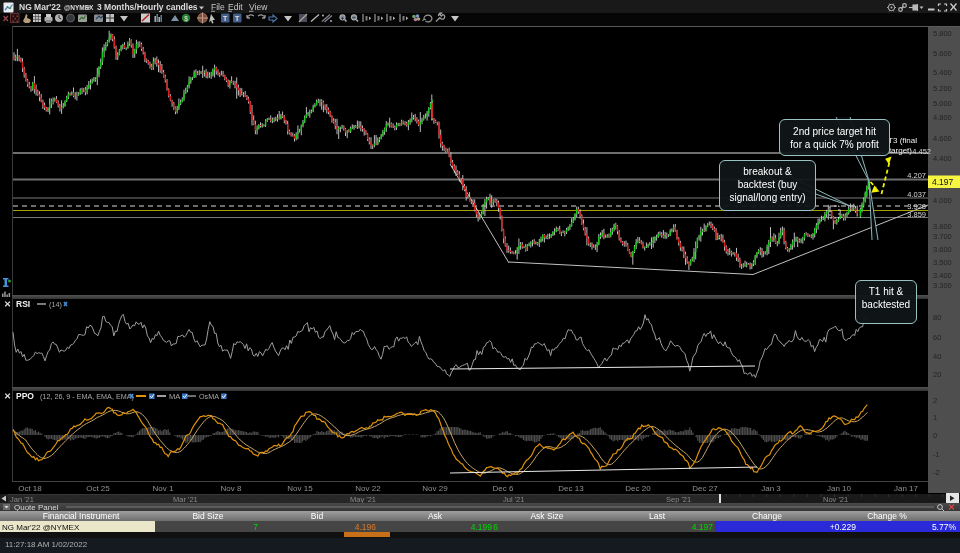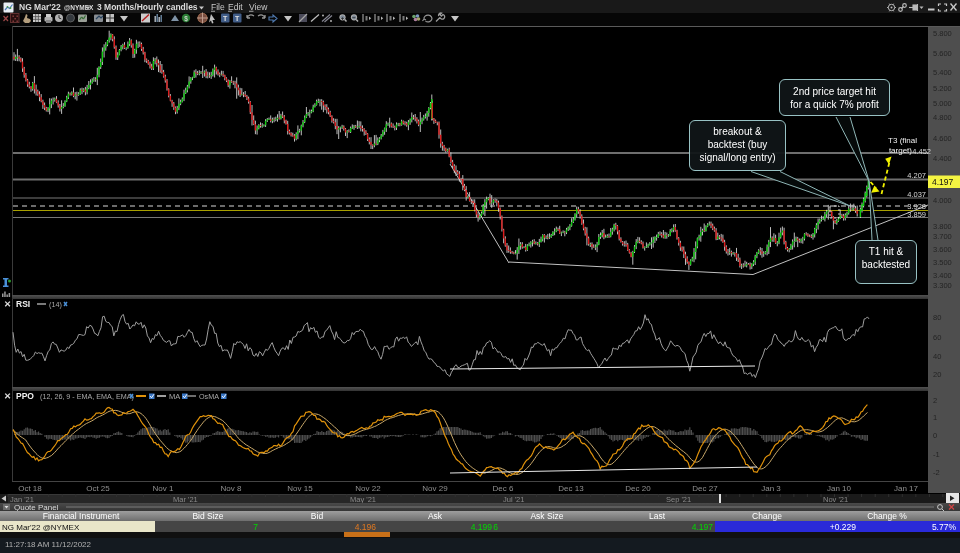--- a/index.html
+++ b/index.html
@@ -1,20 +1,20 @@
 <!DOCTYPE html>
 <html><head><meta charset="utf-8"><style>
 * { margin:0; padding:0; box-sizing:border-box; }
 html,body { width:960px; height:553px; background:#000; overflow:hidden;
   font-family:"Liberation Sans", sans-serif; }
 #app { position:relative; width:960px; height:553px; background:#000; }
 .abs { position:absolute; }
 .ann { position:absolute; border:1.5px solid #98c2c4; border-radius:6px;
   background:rgba(16,21,23,0.95); color:#fff; font-size:10px; line-height:13px;
-  text-align:center; z-index:5; }
+  text-align:center; z-index:5;margin-top:40px; }
 </style></head>
 <body>
 <div id="app">
 
 <div class="abs" style="left:0;top:0;width:960px;height:13px;background:#191919;"></div>
 <svg class="abs" style="left:0;top:0;" width="960" height="13">
 <rect x="3.5" y="2.5" width="10" height="10" rx="1" fill="#e8eef4"></rect>
 <path d="M5 10l2.5-3 2 1.5 3-4" stroke="#4a7ab8" stroke-width="1.2" fill="none"></path>
 <circle cx="7.5" cy="6.8" r="0.9" fill="#4a9a4a"></circle>
       <circle cx="10.5" cy="8" r="0.9" fill="#4a9a4a"></circle>
@@ -272,21 +272,21 @@
       <path d="M222 5l1.5 1.8 2.5-3.6" stroke="#fff" stroke-width="0.9" fill="none"></path>
 </svg>
 <svg class="abs" style="left:0;top:0;" width="960" height="500">
 <path d="M14.6 435.0V433.9M16.2 435.0V432.1M17.8 435.0V431.9M19.4 435.0V431.4M21.0 435.0V430.4M22.6 435.0V430.7M24.2 435.0V429.3M25.8 435.0V427.8M27.4 435.0V427.6M29.0 435.0V428.5M30.6 435.0V428.5M32.2 435.0V428.9M33.8 435.0V430.8M35.4 435.0V429.9M37.0 435.0V432.3M38.6 435.0V431.4M40.2 435.0V433.0M41.8 435.0V433.7M45.0 435.0V437.0M46.6 435.0V438.8M48.2 435.0V439.4M49.8 435.0V438.8M51.4 435.0V439.1M53.0 435.0V439.7M54.6 435.0V440.0M56.2 435.0V440.5M57.8 435.0V441.1M59.4 435.0V439.8M61.0 435.0V440.3M62.6 435.0V440.0M64.2 435.0V439.6M65.8 435.0V439.5M67.4 435.0V438.6M69.0 435.0V439.3M70.6 435.0V440.4M72.2 435.0V439.6M73.8 435.0V440.1M75.4 435.0V438.5M77.0 435.0V438.6M78.6 435.0V437.9M80.2 435.0V437.6M81.8 435.0V438.0M83.4 435.0V438.2M85.0 435.0V439.1M86.6 435.0V437.5M88.2 435.0V437.1M89.8 435.0V437.2M91.4 435.0V436.8M93.0 435.0V437.7M94.6 435.0V437.8M96.2 435.0V438.7M97.8 435.0V438.1M99.4 435.0V437.8M101.0 435.0V436.7M102.6 435.0V436.5M104.2 435.0V436.7M105.8 435.0V437.7M107.4 435.0V438.3M109.0 435.0V437.9M110.6 435.0V436.6M112.2 435.0V436.1M113.8 435.0V433.3M115.4 435.0V433.1M117.0 435.0V431.9M118.6 435.0V431.6M120.2 435.0V432.4M121.8 435.0V433.1M126.6 435.0V435.7M128.2 435.0V436.6M129.8 435.0V436.7M131.4 435.0V437.0M133.0 435.0V437.3M134.6 435.0V435.7M136.2 435.0V434.3M137.8 435.0V432.4M139.4 435.0V430.8M141.0 435.0V429.3M142.6 435.0V428.3M144.2 435.0V428.1M145.8 435.0V428.2M147.4 435.0V427.7M149.0 435.0V427.0M150.6 435.0V427.0M152.2 435.0V427.1M153.8 435.0V427.0M155.4 435.0V428.3M157.0 435.0V428.5M158.6 435.0V430.4M160.2 435.0V429.7M161.8 435.0V431.2M163.4 435.0V429.8M165.0 435.0V429.0M166.6 435.0V430.1M168.2 435.0V429.3M169.8 435.0V432.6M174.6 435.0V435.7M176.2 435.0V436.6M177.8 435.0V437.8M179.4 435.0V436.9M181.0 435.0V438.3M182.6 435.0V439.8M184.2 435.0V441.2M185.8 435.0V442.8M187.4 435.0V442.4M189.0 435.0V441.1M190.6 435.0V441.2M192.2 435.0V442.4M193.8 435.0V442.6M195.4 435.0V442.3M197.0 435.0V442.2M198.6 435.0V442.1M200.2 435.0V442.2M201.8 435.0V440.6M203.4 435.0V439.8M205.0 435.0V438.0M206.6 435.0V437.1M208.2 435.0V436.9M209.8 435.0V435.9M211.4 435.0V435.5M213.0 435.0V433.2M214.6 435.0V433.0M216.2 435.0V431.7M217.8 435.0V431.0M219.4 435.0V431.8M221.0 435.0V431.7M222.6 435.0V432.1M224.2 435.0V430.4M225.8 435.0V429.7M227.4 435.0V428.8M229.0 435.0V428.0M230.6 435.0V429.3M232.2 435.0V428.7M233.8 435.0V429.3M235.4 435.0V430.3M237.0 435.0V430.3M238.6 435.0V429.9M240.2 435.0V430.8M241.8 435.0V431.1M243.4 435.0V431.3M245.0 435.0V431.7M246.6 435.0V432.1M248.2 435.0V433.2M249.8 435.0V432.3M251.4 435.0V432.8M253.0 435.0V431.4M254.6 435.0V431.5M256.2 435.0V431.9M257.8 435.0V431.8M259.4 435.0V434.4M261.0 435.0V435.4M262.6 435.0V435.7M264.2 435.0V435.7M265.8 435.0V437.0M267.4 435.0V436.6M269.0 435.0V437.8M270.6 435.0V437.8M272.2 435.0V437.6M273.8 435.0V438.1M275.4 435.0V437.7M277.0 435.0V436.8M278.6 435.0V437.5M280.2 435.0V435.6M281.8 435.0V436.0M283.4 435.0V437.4M285.0 435.0V438.7M286.6 435.0V439.3M288.2 435.0V439.2M289.8 435.0V439.0M291.4 435.0V440.2M293.0 435.0V440.4M294.6 435.0V443.0M296.2 435.0V442.7M297.8 435.0V442.8M299.4 435.0V443.0M301.0 435.0V443.0M302.6 435.0V441.6M304.2 435.0V439.9M305.8 435.0V441.0M307.4 435.0V439.5M309.0 435.0V438.6M310.6 435.0V437.3M312.2 435.0V435.5M313.8 435.0V433.9M315.4 435.0V433.7M317.0 435.0V431.1M318.6 435.0V431.7M320.2 435.0V431.9M321.8 435.0V431.1M323.4 435.0V432.1M325.0 435.0V432.2M326.6 435.0V431.1M328.2 435.0V430.4M329.8 435.0V430.2M331.4 435.0V429.8M333.0 435.0V429.7M334.6 435.0V430.5M336.2 435.0V431.5M337.8 435.0V430.0M339.4 435.0V432.0M341.0 435.0V431.5M342.6 435.0V432.2M344.2 435.0V433.4M345.8 435.0V435.4M347.4 435.0V436.3M349.0 435.0V436.3M350.6 435.0V437.5M352.2 435.0V437.6M353.8 435.0V436.7M355.4 435.0V437.0M357.0 435.0V437.0M358.6 435.0V437.1M360.2 435.0V437.3M361.8 435.0V437.4M363.4 435.0V436.2M365.0 435.0V436.0M366.6 435.0V436.1M369.8 435.0V436.5M371.4 435.0V436.5M373.0 435.0V438.1M374.6 435.0V437.9M376.2 435.0V437.9M377.8 435.0V438.9M379.4 435.0V437.8M381.0 435.0V437.5M382.6 435.0V436.6M384.2 435.0V438.6M385.8 435.0V437.3M387.4 435.0V437.0M389.0 435.0V436.7M390.6 435.0V436.0M392.2 435.0V436.3M393.8 435.0V436.1M395.4 435.0V436.5M397.0 435.0V436.8M398.6 435.0V436.9M400.2 435.0V437.0M401.8 435.0V436.6M403.4 435.0V435.4M405.0 435.0V434.0M406.6 435.0V434.7M408.2 435.0V434.6M409.8 435.0V434.5M413.0 435.0V434.3M416.2 435.0V434.3M417.8 435.0V434.7M421.0 435.0V437.3M422.6 435.0V437.3M424.2 435.0V437.4M425.8 435.0V437.3M427.4 435.0V436.3M429.0 435.0V435.7M430.6 435.0V436.3M432.2 435.0V435.4M433.8 435.0V434.4M435.4 435.0V433.5M437.0 435.0V431.2M438.6 435.0V430.4M440.2 435.0V428.2M441.8 435.0V427.0M443.4 435.0V427.0M445.0 435.0V427.0M446.6 435.0V427.0M448.2 435.0V427.0M449.8 435.0V427.0M451.4 435.0V427.0M453.0 435.0V427.0M454.6 435.0V427.0M456.2 435.0V427.0M457.8 435.0V427.0M459.4 435.0V427.9M461.0 435.0V428.5M462.6 435.0V429.9M464.2 435.0V429.6M465.8 435.0V429.7M467.4 435.0V430.2M469.0 435.0V430.6M470.6 435.0V431.1M472.2 435.0V431.8M473.8 435.0V432.5M475.4 435.0V432.7M477.0 435.0V432.8M478.6 435.0V432.7M480.2 435.0V432.3M481.8 435.0V434.5M483.4 435.0V436.2M485.0 435.0V437.2M486.6 435.0V438.7M488.2 435.0V438.5M489.8 435.0V438.4M491.4 435.0V437.9M493.0 435.0V436.5M494.6 435.0V435.6M499.4 435.0V433.4M501.0 435.0V433.2M502.6 435.0V431.7M504.2 435.0V432.4M505.8 435.0V431.3M507.4 435.0V431.2M509.0 435.0V433.1M510.6 435.0V433.1M512.2 435.0V434.4M515.4 435.0V436.4M517.0 435.0V435.9M518.6 435.0V436.7M520.2 435.0V438.1M521.8 435.0V438.2M523.4 435.0V440.0M525.0 435.0V440.8M526.6 435.0V441.3M528.2 435.0V440.7M529.8 435.0V441.0M531.4 435.0V440.7M533.0 435.0V441.6M534.6 435.0V442.6M536.2 435.0V442.3M537.8 435.0V441.4M539.4 435.0V441.3M541.0 435.0V439.0M542.6 435.0V436.6M544.2 435.0V435.3M547.4 435.0V433.9M549.0 435.0V433.9M550.6 435.0V433.6M552.2 435.0V433.7M553.8 435.0V433.3M555.4 435.0V434.7M557.0 435.0V435.8M558.6 435.0V437.1M560.2 435.0V438.1M561.8 435.0V439.8M563.4 435.0V440.1M565.0 435.0V438.8M566.6 435.0V439.2M568.2 435.0V439.4M569.8 435.0V439.7M571.4 435.0V439.0M573.0 435.0V438.9M574.6 435.0V436.2M577.8 435.0V433.6M579.4 435.0V433.1M581.0 435.0V430.5M582.6 435.0V430.1M584.2 435.0V431.0M585.8 435.0V430.8M587.4 435.0V430.6M589.0 435.0V430.4M590.6 435.0V428.9M592.2 435.0V428.6M593.8 435.0V428.1M595.4 435.0V427.8M597.0 435.0V428.3M598.6 435.0V427.9M600.2 435.0V427.0M601.8 435.0V429.6M603.4 435.0V430.8M605.0 435.0V432.3M606.6 435.0V433.7M608.2 435.0V436.3M609.8 435.0V438.7M611.4 435.0V439.9M613.0 435.0V441.6M614.6 435.0V440.7M616.2 435.0V440.1M617.8 435.0V441.3M619.4 435.0V439.9M621.0 435.0V439.7M622.6 435.0V439.9M624.2 435.0V441.3M625.8 435.0V441.0M627.4 435.0V441.1M629.0 435.0V439.9M630.6 435.0V438.7M632.2 435.0V438.1M633.8 435.0V440.1M635.4 435.0V439.4M637.0 435.0V440.2M638.6 435.0V440.7M640.2 435.0V439.0M641.8 435.0V440.8M643.4 435.0V438.7M645.0 435.0V437.9M646.6 435.0V436.8M648.2 435.0V437.1M649.8 435.0V435.5M653.0 435.0V432.9M654.6 435.0V431.1M656.2 435.0V430.5M657.8 435.0V430.1M659.4 435.0V430.4M661.0 435.0V430.7M662.6 435.0V431.3M664.2 435.0V429.6M665.8 435.0V430.4M667.4 435.0V430.8M669.0 435.0V429.5M670.6 435.0V430.0M672.2 435.0V430.5M673.8 435.0V430.6M675.4 435.0V432.1M677.0 435.0V432.2M678.6 435.0V431.9M680.2 435.0V431.1M681.8 435.0V431.3M683.4 435.0V431.2M685.0 435.0V429.6M686.6 435.0V430.2M688.2 435.0V429.7M689.8 435.0V427.2M691.4 435.0V429.9M693.0 435.0V432.4M696.2 435.0V437.6M697.8 435.0V440.7M699.4 435.0V442.7M701.0 435.0V443.0M702.6 435.0V443.0M704.2 435.0V443.0M705.8 435.0V443.0M707.4 435.0V443.0M709.0 435.0V442.6M710.6 435.0V442.3M712.2 435.0V442.6M713.8 435.0V441.5M715.4 435.0V439.1M717.0 435.0V438.3M718.6 435.0V438.3M720.2 435.0V437.0M721.8 435.0V435.5M725.0 435.0V434.0M726.6 435.0V432.6M728.2 435.0V431.5M729.8 435.0V430.6M731.4 435.0V428.6M733.0 435.0V428.5M734.6 435.0V428.3M736.2 435.0V428.6M737.8 435.0V429.0M739.4 435.0V428.5M741.0 435.0V427.3M742.6 435.0V427.0M744.2 435.0V427.3M745.8 435.0V427.0M747.4 435.0V427.4M749.0 435.0V427.8M750.6 435.0V428.0M752.2 435.0V430.4M753.8 435.0V429.1M755.4 435.0V430.4M757.0 435.0V431.3M758.6 435.0V434.3M760.2 435.0V436.1M761.8 435.0V438.2M763.4 435.0V440.1M765.0 435.0V441.9M766.6 435.0V442.2M768.2 435.0V441.5M769.8 435.0V440.7M771.4 435.0V441.7M773.0 435.0V441.7M774.6 435.0V442.1M776.2 435.0V441.6M777.8 435.0V440.7M779.4 435.0V441.1M781.0 435.0V439.4M782.6 435.0V439.2M784.2 435.0V439.2M785.8 435.0V439.9M787.4 435.0V439.9M789.0 435.0V439.8M790.6 435.0V439.3M792.2 435.0V436.8M793.8 435.0V436.9M795.4 435.0V437.6M797.0 435.0V437.6M798.6 435.0V438.5M800.2 435.0V438.8M801.8 435.0V437.4M805.0 435.0V433.4M806.6 435.0V432.8M808.2 435.0V432.5M809.8 435.0V432.0M811.4 435.0V433.5M816.2 435.0V435.5M817.8 435.0V436.0M819.4 435.0V436.3M821.0 435.0V436.9M822.6 435.0V437.4M824.2 435.0V438.3M825.8 435.0V440.2M827.4 435.0V439.7M829.0 435.0V441.2M830.6 435.0V439.6M832.2 435.0V439.8M833.8 435.0V439.2M835.4 435.0V437.9M837.0 435.0V436.4M840.2 435.0V434.3M841.8 435.0V433.2M843.4 435.0V431.6M845.0 435.0V430.8M846.6 435.0V431.9M848.2 435.0V432.9M849.8 435.0V434.2M851.4 435.0V436.8M853.0 435.0V436.6M854.6 435.0V436.7M856.2 435.0V438.3M857.8 435.0V437.6M859.4 435.0V438.5M861.0 435.0V439.9M862.6 435.0V439.3M864.2 435.0V440.4M865.8 435.0V440.8M867.4 435.0V440.8" stroke="#4e4e4e" stroke-width="1.2" fill="none"></path>
 <path d="M13.0 429.6L14.6 431.1L16.2 433.0L17.8 434.4L19.4 435.6L21.0 436.8L22.6 437.8L24.2 438.9L25.8 440.1L27.4 442.6L29.0 445.0L30.6 447.1L32.2 449.2L33.8 451.0L35.4 452.8L37.0 454.4L38.6 456.0L40.2 457.1L41.8 457.9L43.4 458.4L45.0 458.4L46.6 457.9L48.2 457.4L49.8 456.4L51.4 455.6L53.0 454.1L54.6 452.6L56.2 450.8L57.8 448.9L59.4 447.2L61.0 445.6L62.6 444.0L64.2 442.3L65.8 440.6L67.4 439.1L69.0 437.5L70.6 435.9L72.2 434.5L73.8 432.9L75.4 431.6L77.0 430.3L78.6 429.1L80.2 427.9L81.8 426.6L83.4 425.5L85.0 424.4L86.6 423.4L88.2 422.7L89.8 421.9L91.4 421.1L93.0 420.2L94.6 419.2L96.2 418.1L97.8 417.2L99.4 416.5L101.0 415.8L102.6 415.0L104.2 414.2L105.8 413.2L107.4 412.3L109.0 411.4L110.6 410.9L112.2 410.5L113.8 410.5L115.4 410.4L117.0 410.6L118.6 411.0L120.2 411.6L121.8 412.3L123.4 412.9L125.0 413.4L126.6 413.9L128.2 413.7L129.8 413.6L131.4 413.1L133.0 412.4L134.6 412.0L136.2 411.7L137.8 412.0L139.4 412.6L141.0 413.5L142.6 414.8L144.2 416.4L145.8 418.3L147.4 420.6L149.0 423.2L150.6 426.0L152.2 428.6L153.8 431.3L155.4 433.7L157.0 436.0L158.6 438.1L160.2 440.3L161.8 442.2L163.4 444.0L165.0 445.9L166.6 447.5L168.2 449.1L169.8 450.3L171.4 451.0L173.0 451.9L174.6 452.3L176.2 452.7L177.8 452.4L179.4 451.9L181.0 451.1L182.6 449.6L184.2 448.1L185.8 446.4L187.4 444.5L189.0 442.6L190.6 440.6L192.2 438.4L193.8 435.7L195.4 433.1L197.0 430.7L198.6 428.3L200.2 426.2L201.8 424.2L203.4 422.1L205.0 420.3L206.6 418.9L208.2 417.8L209.8 416.9L211.4 416.3L213.0 416.3L214.6 416.6L216.2 417.1L217.8 418.0L219.4 418.7L221.0 419.6L222.6 420.6L224.2 422.0L225.8 423.7L227.4 425.4L229.0 427.3L230.6 429.0L232.2 430.7L233.8 432.6L235.4 434.4L237.0 436.5L238.6 438.4L240.2 440.0L241.8 441.4L243.4 442.7L245.0 444.0L246.6 445.1L248.2 446.0L249.8 447.1L251.4 448.1L253.0 449.0L254.6 450.1L256.2 451.0L257.8 452.0L259.4 452.5L261.0 452.9L262.6 453.3L264.2 453.5L265.8 453.5L267.4 453.2L269.0 452.5L270.6 451.7L272.2 450.7L273.8 449.9L275.4 449.1L277.0 448.4L278.6 447.5L280.2 447.0L281.8 446.3L283.4 445.6L285.0 444.7L286.6 443.6L288.2 442.7L289.8 441.6L291.4 440.2L293.0 438.8L294.6 436.5L296.2 434.2L297.8 431.9L299.4 429.6L301.0 427.2L302.6 424.8L304.2 422.6L305.8 420.3L307.4 418.1L309.0 416.5L310.6 415.2L312.2 414.3L313.8 414.0L315.4 413.9L317.0 414.2L318.6 414.6L320.2 415.4L321.8 416.4L323.4 417.5L325.0 418.6L326.6 419.9L328.2 421.3L329.8 422.8L331.4 424.1L333.0 425.6L334.6 427.1L336.2 428.3L337.8 430.1L339.4 431.5L341.0 432.9L342.6 434.1L344.2 434.9L345.8 435.4L347.4 435.5L349.0 435.6L350.6 435.5L352.2 434.9L353.8 434.5L355.4 433.8L357.0 433.0L358.6 432.1L360.2 431.4L361.8 430.7L363.4 430.1L365.0 429.7L366.6 429.3L368.2 428.8L369.8 428.3L371.4 427.8L373.0 427.1L374.6 426.5L376.2 425.9L377.8 424.9L379.4 424.0L381.0 423.1L382.6 422.2L384.2 421.0L385.8 420.1L387.4 419.4L389.0 418.7L390.6 418.1L392.2 417.7L393.8 417.2L395.4 416.6L397.0 415.9L398.6 415.5L400.2 415.0L401.8 414.5L403.4 414.2L405.0 414.1L406.6 413.9L408.2 413.7L409.8 413.7L411.4 413.7L413.0 414.0L414.6 414.1L416.2 414.5L417.8 414.6L419.4 414.5L421.0 414.2L422.6 413.8L424.2 413.3L425.8 412.8L427.4 412.4L429.0 412.0L430.6 411.4L432.2 410.9L433.8 410.5L435.4 410.7L437.0 411.3L438.6 412.2L440.2 413.7L441.8 415.6L443.4 417.8L445.0 420.7L446.6 423.9L448.2 427.4L449.8 431.2L451.4 434.9L453.0 438.8L454.6 442.6L456.2 446.0L457.8 449.3L459.4 452.2L461.0 454.9L462.6 457.2L464.2 459.4L465.8 461.6L467.4 463.3L469.0 464.9L470.6 466.3L472.2 467.6L473.8 468.8L475.4 469.8L477.0 470.9L478.6 471.8L480.2 472.6L481.8 473.1L483.4 473.1L485.0 473.0L486.6 472.5L488.2 472.0L489.8 471.3L491.4 470.5L493.0 469.7L494.6 468.8L496.2 468.2L497.8 467.9L499.4 467.9L501.0 468.2L502.6 468.9L504.2 469.5L505.8 470.5L507.4 471.5L509.0 472.3L510.6 473.0L512.2 473.7L513.8 474.2L515.4 474.4L517.0 474.4L518.6 474.3L520.2 473.6L521.8 472.7L523.4 471.6L525.0 470.2L526.6 468.6L528.2 467.0L529.8 465.3L531.4 463.3L533.0 461.1L534.6 458.8L536.2 456.4L537.8 454.3L539.4 452.2L541.0 450.6L542.6 449.2L544.2 448.1L545.8 447.1L547.4 446.7L549.0 446.6L550.6 446.8L552.2 447.2L553.8 447.9L555.4 448.2L557.0 448.3L558.6 448.0L560.2 447.6L561.8 446.8L563.4 445.7L565.0 444.8L566.6 443.5L568.2 442.0L569.8 440.4L571.4 438.9L573.0 437.4L574.6 436.4L576.2 436.0L577.8 435.8L579.4 435.7L581.0 436.1L582.6 436.9L584.2 437.9L585.8 439.2L587.4 440.8L589.0 442.3L590.6 444.1L592.2 446.0L593.8 448.1L595.4 450.0L597.0 452.0L598.6 454.2L600.2 456.9L601.8 459.1L603.4 461.1L605.0 462.7L606.6 463.9L608.2 464.6L609.8 464.6L611.4 464.2L613.0 463.1L614.6 461.5L616.2 460.0L617.8 458.1L619.4 456.3L621.0 454.3L622.6 452.5L624.2 450.5L625.8 448.7L627.4 446.9L629.0 445.3L630.6 443.6L632.2 442.4L633.8 440.6L635.4 438.9L637.0 437.2L638.6 435.6L640.2 434.3L641.8 432.8L643.4 431.4L645.0 430.0L646.6 428.7L648.2 427.7L649.8 426.9L651.4 426.5L653.0 426.7L654.6 427.0L656.2 428.0L657.8 429.0L659.4 430.2L661.0 431.4L662.6 432.8L664.2 434.5L665.8 436.3L667.4 437.8L669.0 439.4L670.6 441.0L672.2 442.4L673.8 443.8L675.4 445.2L677.0 446.6L678.6 447.7L680.2 449.1L681.8 450.4L683.4 451.5L685.0 452.8L686.6 454.2L688.2 455.6L689.8 457.8L691.4 459.6L693.0 460.9L694.6 461.8L696.2 462.2L697.8 461.9L699.4 460.9L701.0 459.4L702.6 457.3L704.2 454.3L705.8 451.3L707.4 448.3L709.0 445.3L710.6 442.4L712.2 439.6L713.8 437.2L715.4 435.3L717.0 433.6L718.6 432.1L720.2 430.8L721.8 430.0L723.4 429.4L725.0 429.1L726.6 429.5L728.2 430.2L729.8 430.9L731.4 432.2L733.0 433.9L734.6 435.7L736.2 437.6L737.8 439.6L739.4 441.8L741.0 444.3L742.6 446.8L744.2 449.3L745.8 451.9L747.4 454.4L749.0 456.8L750.6 459.3L752.2 461.5L753.8 463.9L755.4 465.8L757.0 467.4L758.6 468.5L760.2 468.9L761.8 468.9L763.4 468.3L765.0 467.2L766.6 465.9L768.2 464.1L769.8 462.2L771.4 459.8L773.0 457.5L774.6 455.1L776.2 452.8L777.8 450.8L779.4 448.8L781.0 447.2L782.6 445.4L784.2 443.6L785.8 441.8L787.4 440.2L789.0 438.7L790.6 437.3L792.2 436.3L793.8 435.4L795.4 434.2L797.0 433.1L798.6 431.9L800.2 430.9L801.8 430.1L803.4 429.8L805.0 429.9L806.6 429.7L808.2 429.8L809.8 430.1L811.4 430.4L813.0 430.9L814.6 431.5L816.2 431.9L817.8 432.1L819.4 431.9L821.0 431.5L822.6 430.9L824.2 429.9L825.8 428.7L827.4 427.6L829.0 426.1L830.6 424.7L832.2 423.2L833.8 421.6L835.4 420.2L837.0 419.0L838.6 418.3L840.2 418.0L841.8 417.8L843.4 418.4L845.0 419.1L846.6 419.9L848.2 420.7L849.8 421.4L851.4 421.6L853.0 421.7L854.6 421.8L856.2 421.4L857.8 420.8L859.4 419.8L861.0 418.4L862.6 417.1L864.2 415.5L865.8 414.1L867.4 412.4" stroke="#c8a86a" stroke-width="1" fill="none"></path>
 <path d="M13.0 429.6L14.6 432.5L16.2 436.9L17.8 438.5L19.4 440.5L21.0 443.0L22.6 443.6L24.2 446.5L25.8 449.7L27.4 452.5L29.0 453.7L30.6 455.7L32.2 457.3L33.8 456.5L35.4 459.7L37.0 458.0L38.6 460.8L40.2 459.8L41.8 459.6L43.4 458.2L45.0 455.8L46.6 452.8L48.2 451.5L49.8 451.4L51.4 450.1L53.0 447.8L54.6 446.0L56.2 443.5L57.8 440.7L59.4 440.7L61.0 438.6L62.6 437.4L64.2 436.2L65.8 434.6L67.4 434.3L69.0 431.8L70.6 428.7L72.2 428.4L73.8 426.1L75.4 426.9L77.0 425.5L78.6 425.2L80.2 424.4L81.8 422.6L83.4 421.2L85.0 418.8L86.6 420.1L88.2 419.9L89.8 419.0L91.4 418.7L93.0 416.6L94.6 415.4L96.2 413.1L97.8 413.1L99.4 412.8L101.0 413.5L102.6 413.0L104.2 412.0L105.8 409.7L107.4 407.9L109.0 407.5L110.6 408.8L112.2 409.0L113.8 412.8L115.4 412.9L117.0 414.7L118.6 415.5L120.2 415.1L121.8 414.9L123.4 412.7L125.0 413.4L126.6 413.0L128.2 411.6L129.8 411.3L131.4 410.5L133.0 409.4L134.6 411.0L136.2 412.6L137.8 415.6L139.4 418.2L141.0 421.1L142.6 423.7L144.2 425.5L145.8 427.3L147.4 430.4L149.0 434.5L150.6 437.3L152.2 439.2L153.8 442.6L155.4 442.6L157.0 444.7L158.6 444.2L160.2 447.3L161.8 447.3L163.4 451.0L165.0 453.8L166.6 454.1L168.2 456.6L169.8 453.5L171.4 451.3L173.0 451.9L174.6 451.4L176.2 450.5L177.8 448.7L179.4 449.4L181.0 446.8L182.6 443.2L184.2 439.9L185.8 436.1L187.4 434.7L189.0 434.5L190.6 432.3L192.2 428.5L193.8 425.6L195.4 423.4L197.0 421.1L198.6 418.8L200.2 416.6L201.8 416.7L203.4 415.7L205.0 416.3L206.6 416.1L208.2 415.3L209.8 415.7L211.4 415.7L213.0 418.7L214.6 419.3L216.2 421.5L217.8 423.4L219.4 423.1L221.0 424.0L222.6 424.5L224.2 428.1L225.8 430.8L227.4 433.6L229.0 436.6L230.6 436.5L232.2 439.0L233.8 440.1L235.4 440.7L237.0 442.7L238.6 445.2L240.2 445.6L241.8 446.7L243.4 447.7L245.0 448.4L246.6 448.9L248.2 448.4L249.8 450.8L251.4 451.1L253.0 453.9L254.6 454.7L256.2 455.1L257.8 456.2L259.4 453.3L261.0 452.3L262.6 452.4L264.2 452.6L265.8 450.8L267.4 451.0L269.0 448.8L270.6 448.0L272.2 447.3L273.8 445.7L275.4 445.6L277.0 446.1L278.6 444.1L280.2 446.2L281.8 444.9L283.4 442.4L285.0 439.7L286.6 437.9L288.2 437.1L289.8 436.2L291.4 433.3L293.0 431.6L294.6 425.8L296.2 423.9L297.8 421.4L299.4 418.9L301.0 416.4L302.6 416.1L304.2 416.0L305.8 412.3L307.4 412.1L309.0 411.7L310.6 412.1L312.2 413.7L313.8 415.4L315.4 415.5L317.0 419.4L318.6 419.0L320.2 419.6L321.8 421.6L323.4 421.3L325.0 422.3L326.6 425.1L328.2 427.5L329.8 429.2L331.4 431.0L333.0 432.6L334.6 433.0L336.2 433.0L337.8 436.7L339.4 435.5L341.0 437.6L342.6 437.8L344.2 437.1L345.8 434.8L347.4 433.7L349.0 433.8L350.6 432.1L352.2 431.4L353.8 432.2L355.4 431.1L357.0 430.3L358.6 429.3L360.2 428.3L361.8 427.4L363.4 428.5L365.0 428.3L366.6 427.8L368.2 428.5L369.8 426.3L371.4 425.7L373.0 422.9L374.6 422.6L376.2 422.0L377.8 419.8L379.4 420.3L381.0 419.7L382.6 420.0L384.2 416.2L385.8 417.0L387.4 416.6L389.0 416.4L390.6 416.8L392.2 416.0L393.8 415.7L395.4 414.6L397.0 413.5L398.6 413.0L400.2 412.3L401.8 412.4L403.4 413.7L405.0 415.4L406.6 414.3L408.2 414.3L409.8 414.3L411.4 414.1L413.0 414.8L414.6 413.9L416.2 415.4L417.8 415.0L419.4 414.6L421.0 411.2L422.6 410.7L424.2 410.1L425.8 409.7L427.4 410.6L429.0 411.1L430.6 409.6L432.2 410.4L433.8 411.3L435.4 412.7L437.0 416.4L438.6 418.3L440.2 422.8L441.8 427.5L443.4 431.1L445.0 435.9L446.6 438.9L448.2 443.2L449.8 446.7L451.4 449.4L453.0 454.0L454.6 456.2L456.2 459.0L457.8 460.5L459.4 461.6L461.0 463.6L462.6 464.1L464.2 466.7L465.8 468.6L467.4 469.7L469.0 470.8L470.6 471.5L472.2 471.9L473.8 472.1L475.4 472.8L477.0 473.7L478.6 474.8L480.2 476.2L481.8 473.8L483.4 471.5L485.0 470.0L486.6 467.6L488.2 467.3L489.8 466.8L491.4 466.7L493.0 467.7L494.6 468.0L496.2 468.6L497.8 468.0L499.4 469.9L501.0 470.6L502.6 473.3L504.2 473.0L505.8 475.5L507.4 476.6L509.0 474.8L510.6 475.5L512.2 474.5L513.8 473.8L515.4 472.5L517.0 473.2L518.6 472.0L520.2 469.5L521.8 468.5L523.4 465.0L525.0 462.4L526.6 460.2L528.2 459.3L529.8 457.3L531.4 455.7L533.0 452.4L534.6 448.7L536.2 446.7L537.8 445.8L539.4 443.8L541.0 445.3L542.6 447.1L544.2 447.7L545.8 446.7L547.4 448.1L549.0 448.1L550.6 448.6L552.2 449.0L553.8 450.1L555.4 448.7L557.0 447.2L558.6 445.2L560.2 443.5L561.8 440.4L563.4 439.0L565.0 439.8L566.6 438.0L568.2 436.2L569.8 434.1L571.4 433.5L573.0 432.2L574.6 434.8L576.2 436.1L577.8 437.7L579.4 438.2L581.0 442.1L582.6 443.5L584.2 443.3L585.8 444.8L587.4 446.7L589.0 448.5L590.6 452.2L592.2 454.4L593.8 457.3L595.4 459.6L597.0 460.9L598.6 463.7L600.2 468.9L601.8 466.3L603.4 466.7L605.0 466.3L606.6 465.7L608.2 462.8L609.8 459.6L611.4 457.7L613.0 454.3L614.6 453.8L616.2 453.3L617.8 449.7L619.4 449.8L621.0 448.1L622.6 446.0L624.2 442.2L625.8 440.7L627.4 438.8L629.0 438.7L630.6 438.8L632.2 438.2L633.8 433.9L635.4 433.1L637.0 430.3L638.6 428.1L640.2 428.9L641.8 425.0L643.4 426.5L645.0 426.1L646.6 426.2L648.2 424.9L649.8 426.3L651.4 426.6L653.0 429.4L654.6 432.2L656.2 434.0L657.8 435.6L659.4 436.4L661.0 437.1L662.6 437.7L664.2 441.7L665.8 442.4L667.4 443.5L669.0 446.8L670.6 447.6L672.2 448.3L673.8 449.7L675.4 449.1L677.0 450.4L678.6 451.9L680.2 454.2L681.8 455.3L683.4 456.5L685.0 460.1L686.6 460.6L688.2 462.7L689.8 468.2L691.4 466.4L693.0 464.4L694.6 461.9L696.2 458.8L697.8 454.4L699.4 450.7L701.0 446.8L702.6 444.3L704.2 441.3L705.8 439.6L707.4 436.6L709.0 435.2L710.6 432.6L712.2 429.5L713.8 428.6L715.4 429.9L717.0 429.2L718.6 427.7L720.2 428.1L721.8 429.3L723.4 429.4L725.0 430.4L726.6 432.6L728.2 434.8L729.8 436.8L731.4 440.7L733.0 442.6L734.6 444.7L736.2 446.1L737.8 447.7L739.4 450.6L741.0 454.5L742.6 457.6L744.2 459.5L745.8 464.4L747.4 464.5L749.0 466.3L750.6 468.6L752.2 467.6L753.8 471.7L755.4 471.9L757.0 472.4L758.6 469.5L760.2 467.3L761.8 464.5L763.4 461.6L765.0 458.0L766.6 456.4L768.2 455.5L769.8 454.7L771.4 450.8L773.0 448.6L774.6 445.7L776.2 444.0L777.8 443.2L779.4 440.7L781.0 441.2L782.6 439.8L784.2 437.9L785.8 435.4L787.4 433.6L789.0 432.2L790.6 431.6L792.2 433.9L793.8 432.9L795.4 430.8L797.0 429.7L798.6 427.2L800.2 425.8L801.8 427.0L803.4 429.4L805.0 432.1L806.6 432.7L808.2 433.1L809.8 434.1L811.4 432.4L813.0 431.0L814.6 431.3L816.2 431.3L817.8 430.8L819.4 430.2L821.0 429.0L822.6 427.6L824.2 425.4L825.8 421.7L827.4 421.4L829.0 417.9L830.6 418.7L832.2 416.8L833.8 415.9L835.4 416.4L837.0 417.2L838.6 418.5L840.2 418.9L841.8 420.3L843.4 422.9L845.0 424.6L846.6 424.0L848.2 423.5L849.8 422.5L851.4 419.2L853.0 419.7L854.6 419.6L856.2 417.0L857.8 417.4L859.4 415.2L861.0 411.9L862.6 411.3L864.2 408.3L865.8 406.3L867.4 404.7" stroke="#e0920a" stroke-width="1.2" fill="none"></path>
 <line x1="450" y1="473" x2="757" y2="467" stroke="#e8e8e8" stroke-width="1"></line>
 </svg>
 
 <div class="ann" style="left:779px;top:79px;width:111px;height:37px;padding-top:5px;">2nd price target hit<br>for a quick 7% profit</div>
-<div class="ann" style="left:689px;top:120px;width:97px;height:51px;padding-top:4px;">breakout &amp;<br>backtest (buy<br>signal/long entry)</div>
+<div class="ann" style="left:719px;top:120px;width:97px;height:51px;padding-top:4px;">breakout &amp;<br>backtest (buy<br>signal/long entry)</div>
 <div class="ann" style="left:855px;top:240px;width:62px;height:44px;padding-top:4px;">T1 hit &amp;<br>backtested</div>
 
 <div class="abs" style="left:12px;top:481px;width:916px;height:1px;background:#444;"></div>
 <svg class="abs" style="left:0;top:482px;" width="960" height="12">
 <text x="30" y="9" font-size="8" fill="#909090" text-anchor="middle">Oct 18</text>
       <text x="98" y="9" font-size="8" fill="#909090" text-anchor="middle">Oct 25</text>
       <text x="163" y="9" font-size="8" fill="#909090" text-anchor="middle">Nov 1</text>
       <text x="231" y="9" font-size="8" fill="#909090" text-anchor="middle">Nov 8</text>
       <text x="300" y="9" font-size="8" fill="#909090" text-anchor="middle">Nov 15</text>
       <text x="368" y="9" font-size="8" fill="#909090" text-anchor="middle">Nov 22</text>
@@ -421,14 +421,14 @@
 <text x="498" y="8.5" fill="#00d800" text-anchor="end">6</text>
 <text x="713" y="8.5" fill="#00d800" text-anchor="end">4.197</text>
 <text x="856" y="8.5" fill="#fff" text-anchor="end">+0.229</text>
 <text x="956" y="8.5" fill="#fff" text-anchor="end">5.77%</text>
 </g>
 </svg>
 <div class="abs" style="left:0;top:532px;width:960px;height:6px;background:#101010;"></div>
 <div class="abs" style="left:344px;top:532px;width:46px;height:5px;background:#c87018;"></div>
 
 <div class="abs" style="left:0;top:538px;width:960px;height:15px;background:#141a20;"></div>
-<div class="abs" style="left:5px;top:540px;font-size:8px;color:#b0b0b0;">11:27:18 AM 11/12/2022</div>
+<div class="abs" style="left:5px;top:540px;font-size:8px;color:#b0b0b0;">11:27:18 AM 1/02/2022</div>
 
 </div>
 </body></html>

